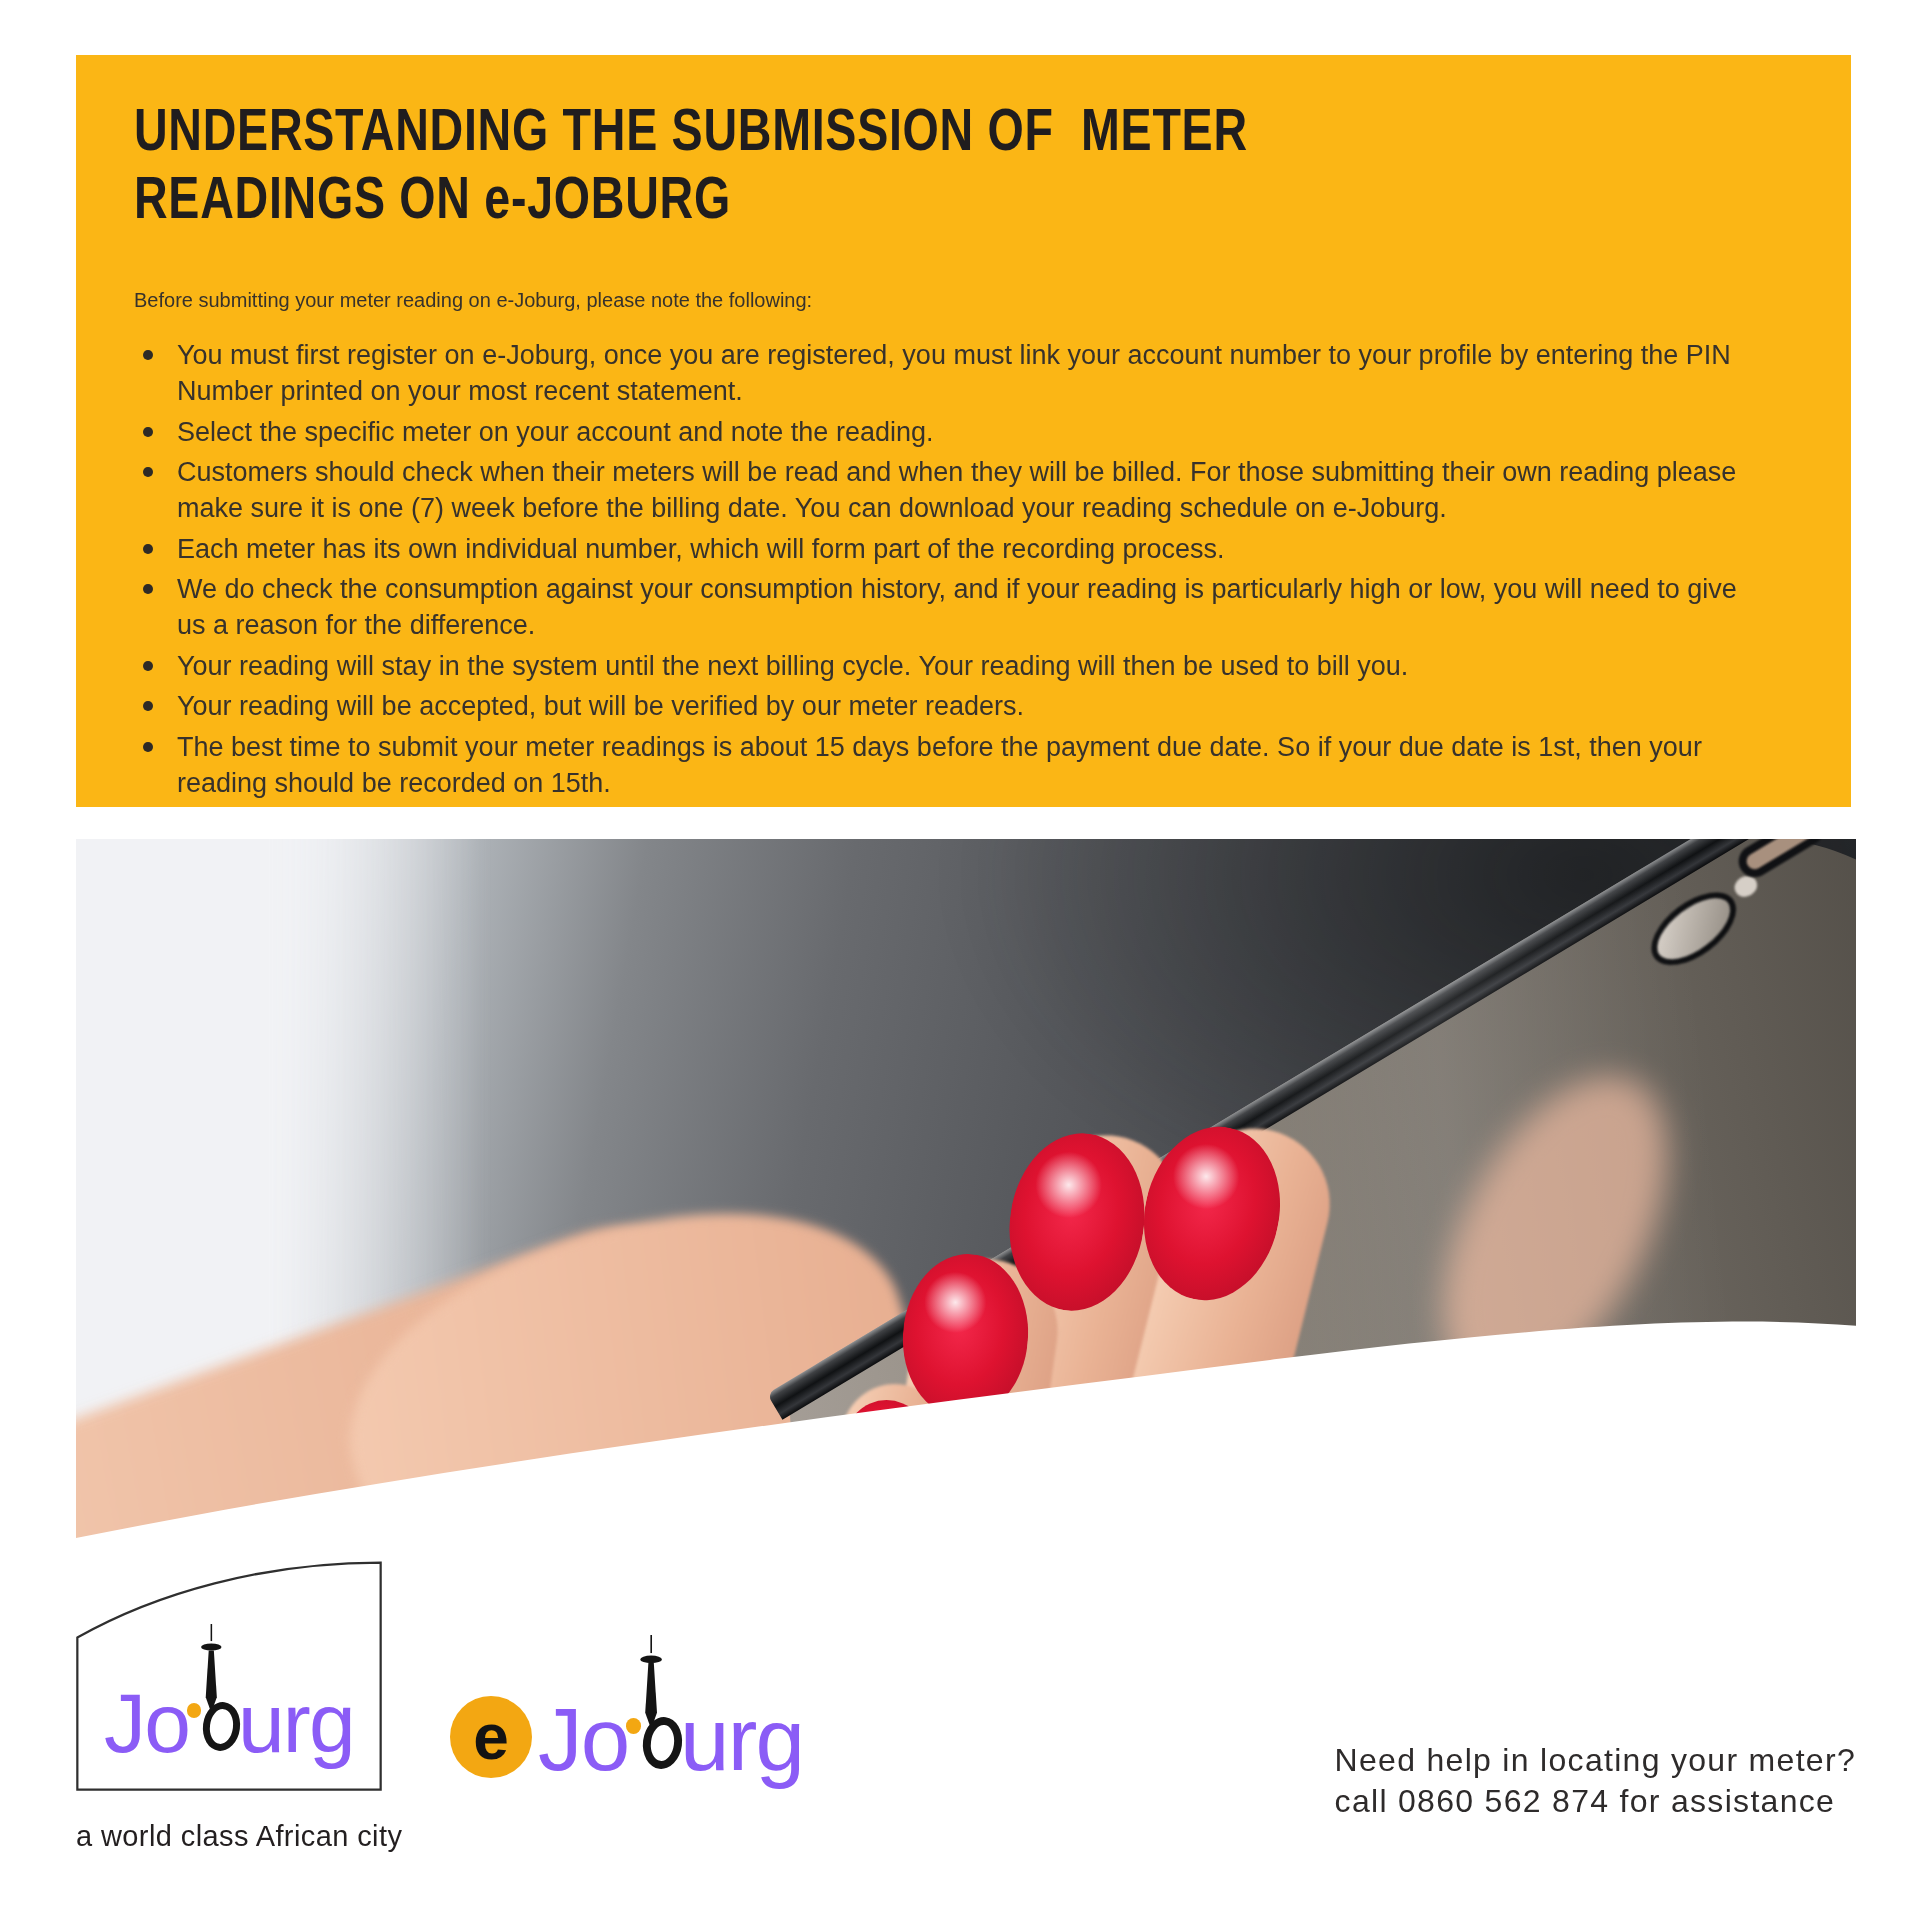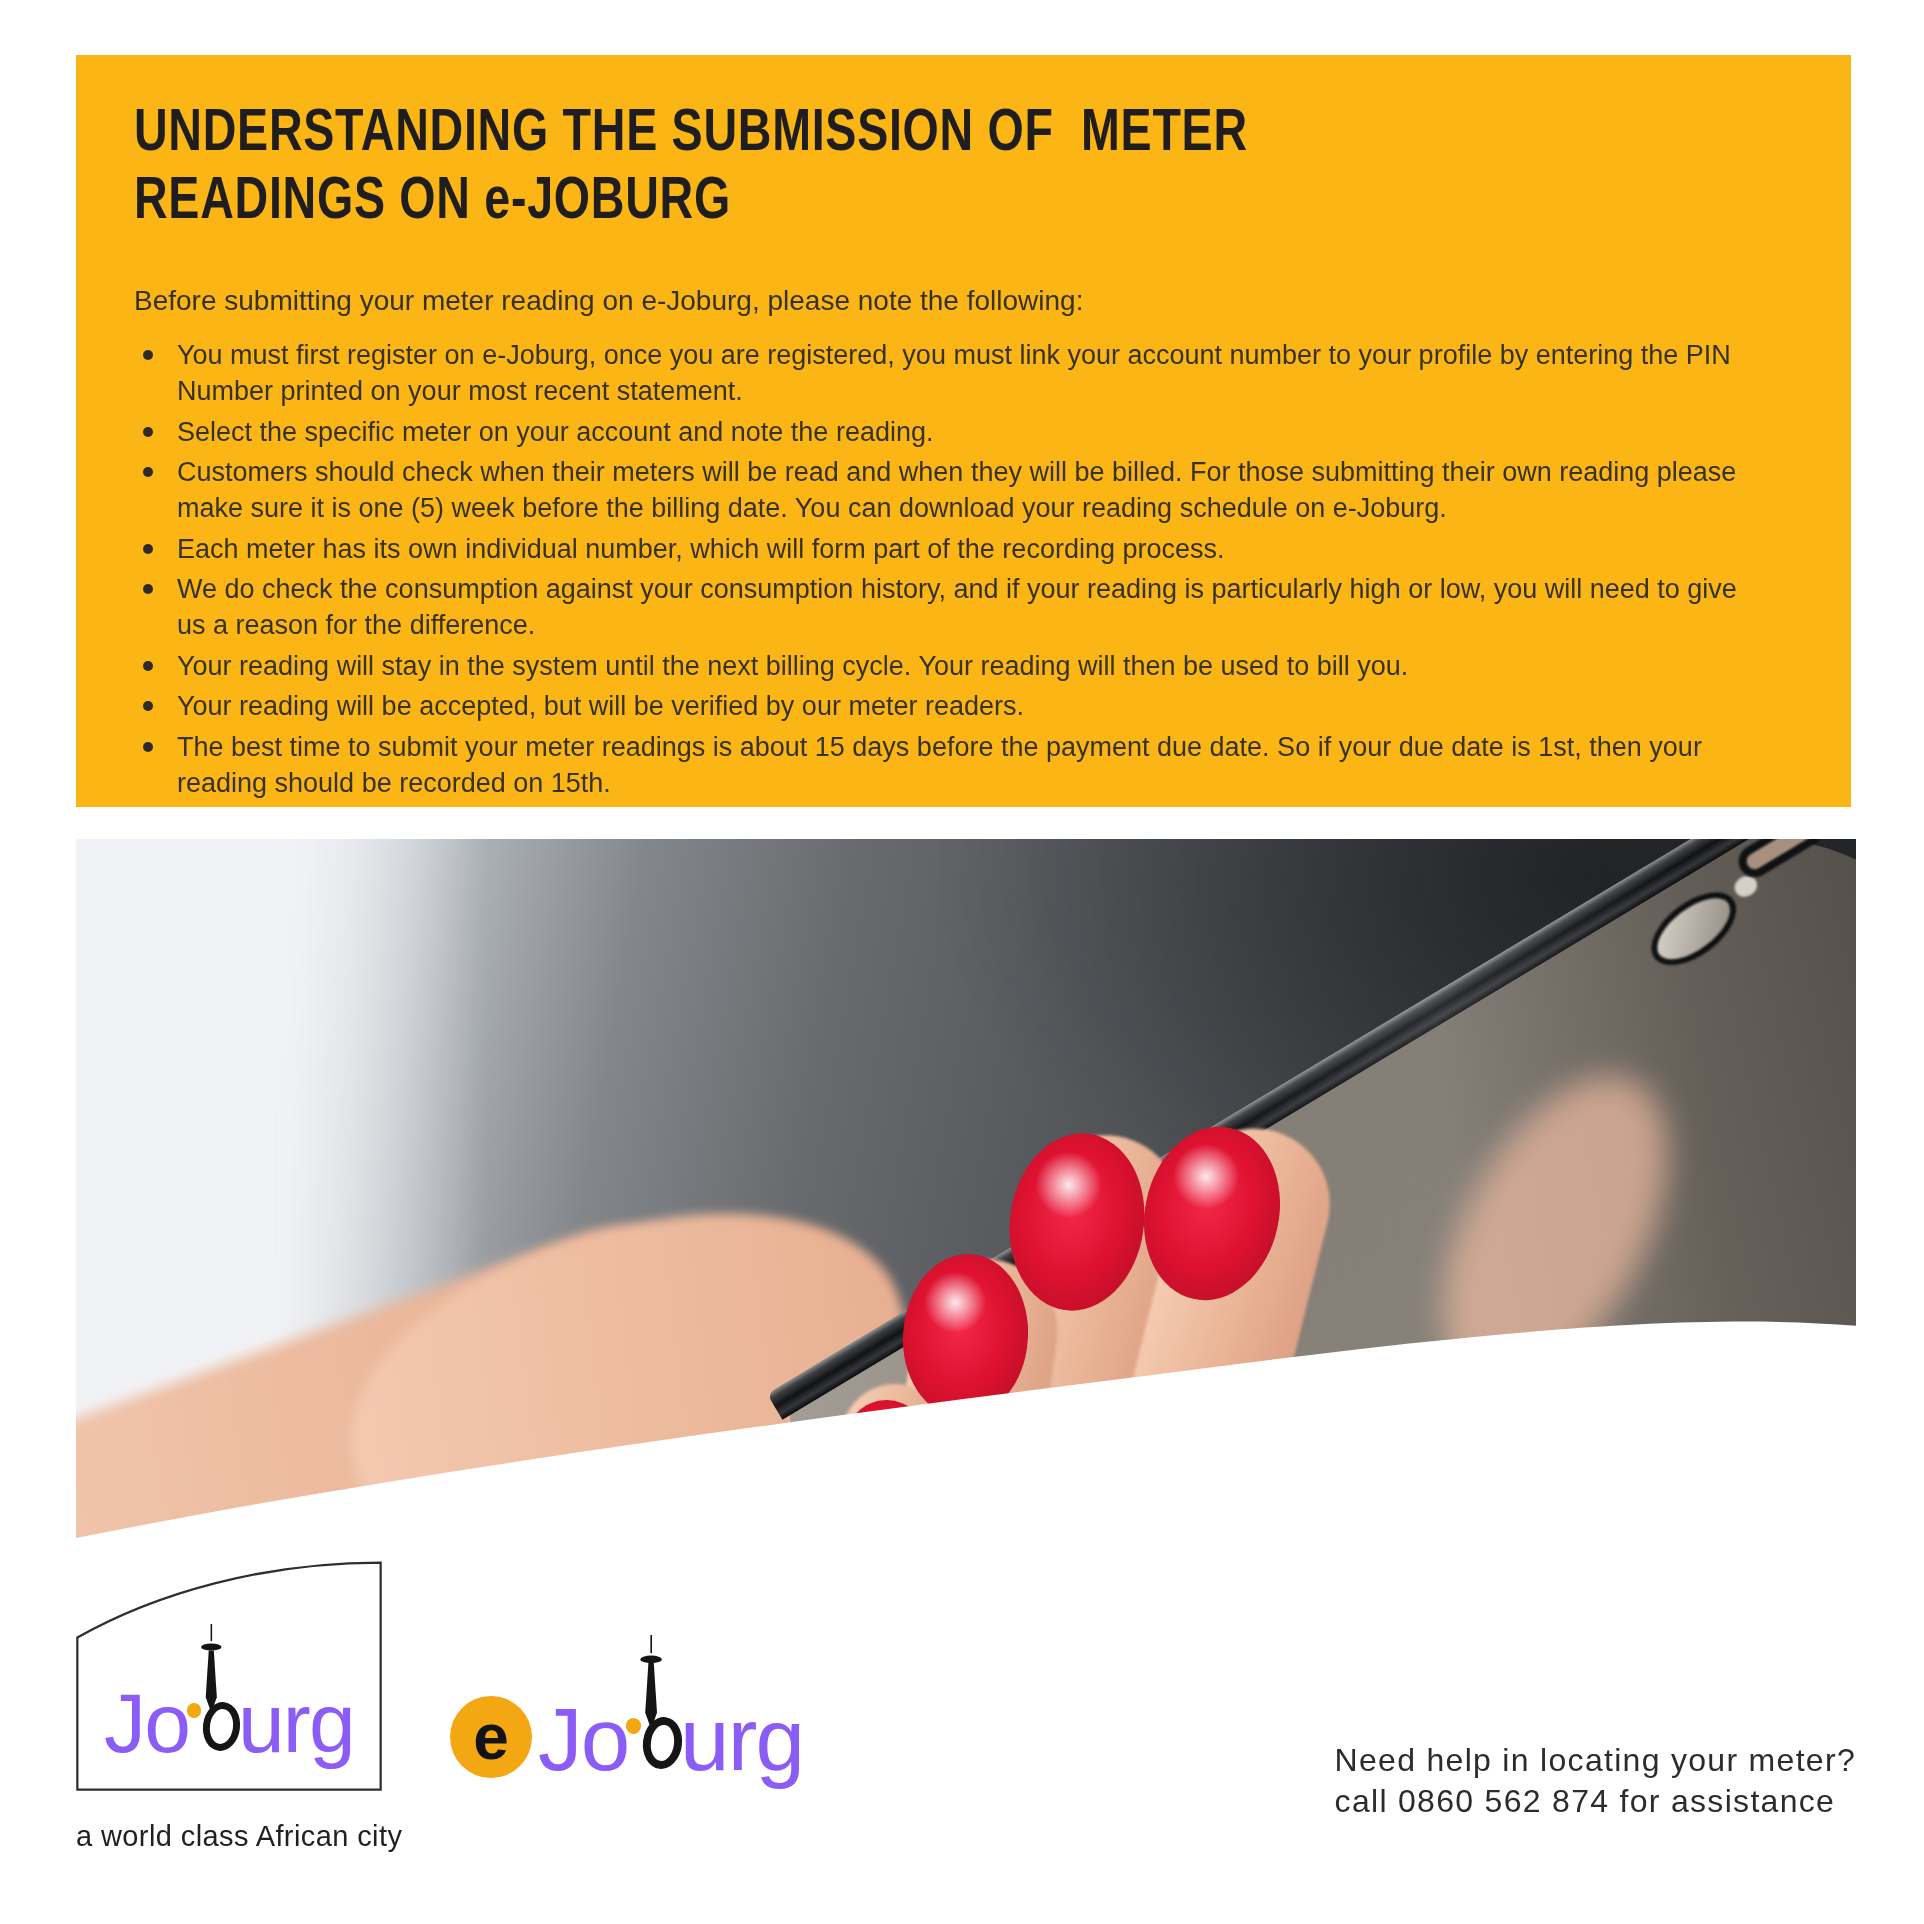--- a/index.html
+++ b/index.html
@@ -5,21 +5,21 @@
   html,body{margin:0;padding:0;background:#ffffff;}
   body{width:1925px;height:1925px;overflow:hidden;font-family:"Liberation Sans","DejaVu Sans",sans-serif;}
   .page{position:relative;width:1925px;height:1925px;background:#ffffff;overflow:hidden;}
 
   
   .banner{position:absolute;left:76px;top:55px;width:1775px;height:752px;background:#FBB615;
           box-sizing:border-box;padding:41px 89px 0 58px;overflow:hidden;}
   .title{margin:0;font-size:59px;line-height:68px;font-weight:700;color:#201D1E;
          letter-spacing:0.9px;transform:scaleX(.79);transform-origin:left top;}
   .title span{display:block;white-space:pre;}
-  .intro{margin:50px 0 0 0;font-size:28px;line-height:37px;color:#37322C;}
+  .intro{margin:50px 0 0 0;font-size:20px;line-height:37px;color:#37322C;}
   ul.bullets{list-style:none;margin:18px 0 0 0;padding:0;}
   ul.bullets li{position:relative;padding-left:43px;margin-bottom:4.5px;
                 font-size:27px;line-height:36px;color:#37322C;}
   ul.bullets li::before{content:"";position:absolute;left:9px;top:13.4px;width:9.8px;height:9.8px;
                 border-radius:50%;background:#2E2A26;}
 
   
   .photo{position:absolute;left:76px;top:839px;width:1780px;height:716px;overflow:hidden;background:#6f7275;}
   .photo *{position:absolute;}
   .ph-bg{left:0;top:0;right:0;bottom:0;
@@ -89,21 +89,21 @@
 
   <div class="banner">
     <h1 class="title">
       <span>UNDERSTANDING THE SUBMISSION OF  METER</span>
       <span>READINGS ON e-JOBURG</span>
     </h1>
     <p class="intro">Before submitting your meter reading on e-Joburg, please note the following:</p>
     <ul class="bullets">
         <li>You must first register on e-Joburg, once you are registered, you must link your account number to your profile by entering the PIN Number printed on your most recent statement.</li>
         <li>Select the specific meter on your account and note the reading.</li>
-        <li>Customers should check when their meters will be read and when they will be billed. For those submitting their own reading please make sure it is one (5) week before the billing date. You can download your reading schedule on e-Joburg.</li>
+        <li>Customers should check when their meters will be read and when they will be billed. For those submitting their own reading please make sure it is one (7) week before the billing date. You can download your reading schedule on e-Joburg.</li>
         <li>Each meter has its own individual number, which will form part of the recording process.</li>
         <li>We do check the consumption against your consumption history, and if your reading is particularly high or low, you will need to give us a reason for the difference.</li>
         <li>Your reading will stay in the system until the next billing cycle. Your reading will then be used to bill you.</li>
         <li>Your reading will be accepted, but will be verified by our meter readers.</li>
         <li>The best time to submit your meter readings is about 15 days before the payment due date. So if your due date is 1st, then your reading should be recorded on 15th.</li>
       </ul>
   </div>
 
   <div class="photo">
     <div class="ph-bg"></div>

